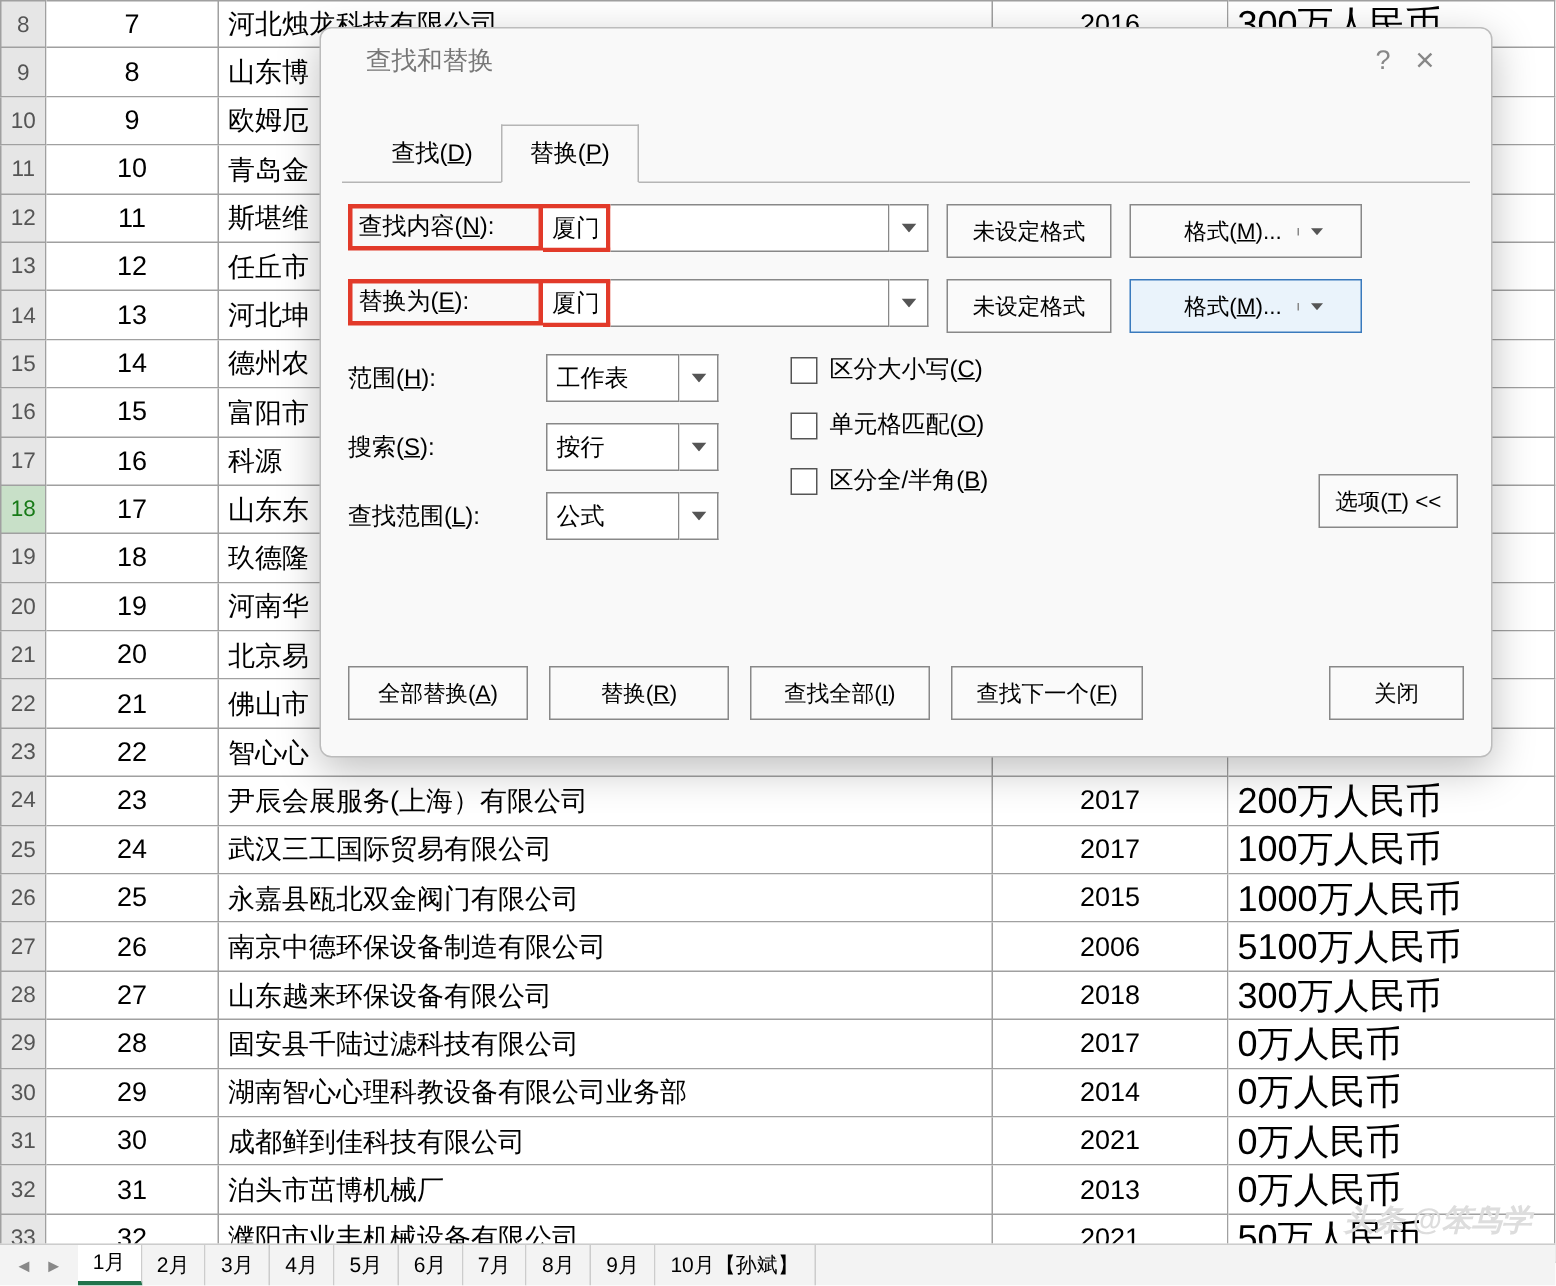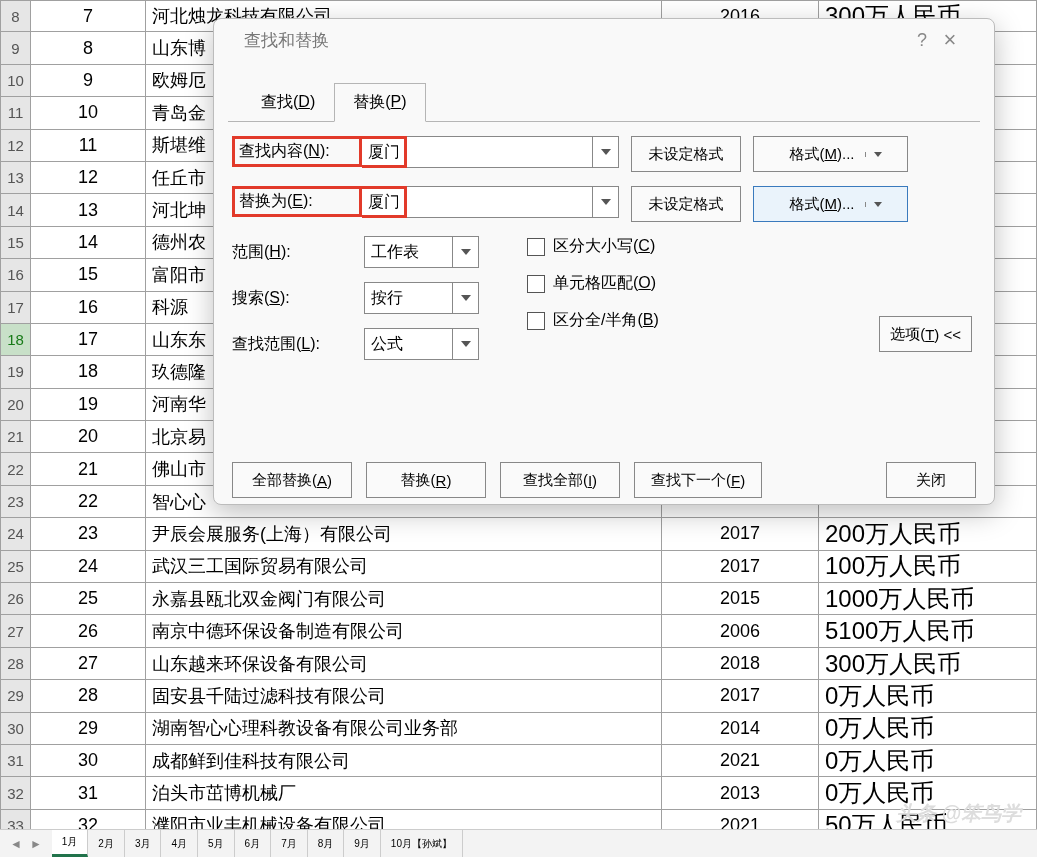--- a/index.html
+++ b/index.html
@@ -69,21 +69,21 @@
   gap: 8px;
   padding: 0 10px;
   color: #888;
 }
 .nav-arrows span { cursor: pointer; font-size: 12px; }
 .tab {
   padding: 4px 10px;
   border-right: 1px solid #ccc;
   background: #f3f3f3;
   cursor: pointer;
-  font-size: 10px;
+  font-size: 14px;
   display: flex;
   align-items: center;
 }
 .tab.active {
   background: #fff;
   border-bottom: 3px solid #21734b;
   font-weight: 500;
 }
 .watermark {
   position: absolute;
@@ -245,21 +245,21 @@
 .options-btn-row {
   display: flex;
   justify-content: flex-end;
   padding-right: 4px;
   margin-top: -44px;
 }
 .options-btn { padding: 0 10px; text-align: center; }
 
 .dialog-buttons {
   margin-top: auto;
-  padding: 0 18px 6px 18px;
+  padding: 0 18px 24px 18px;
   display: flex;
   gap: 14px;
 }
 .dialog-buttons .btn { flex: 0 0 auto; min-width: 120px; justify-content: center; }
 .spacer { flex: 1; }
 
 </style>
 </head>
 <body>
 

